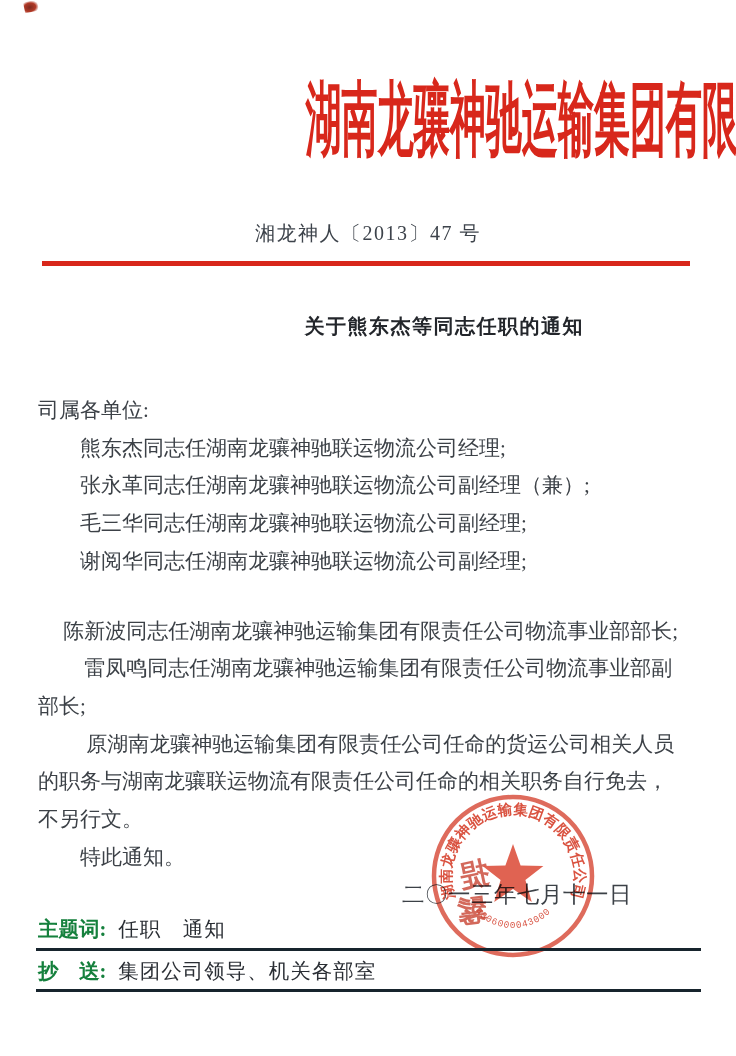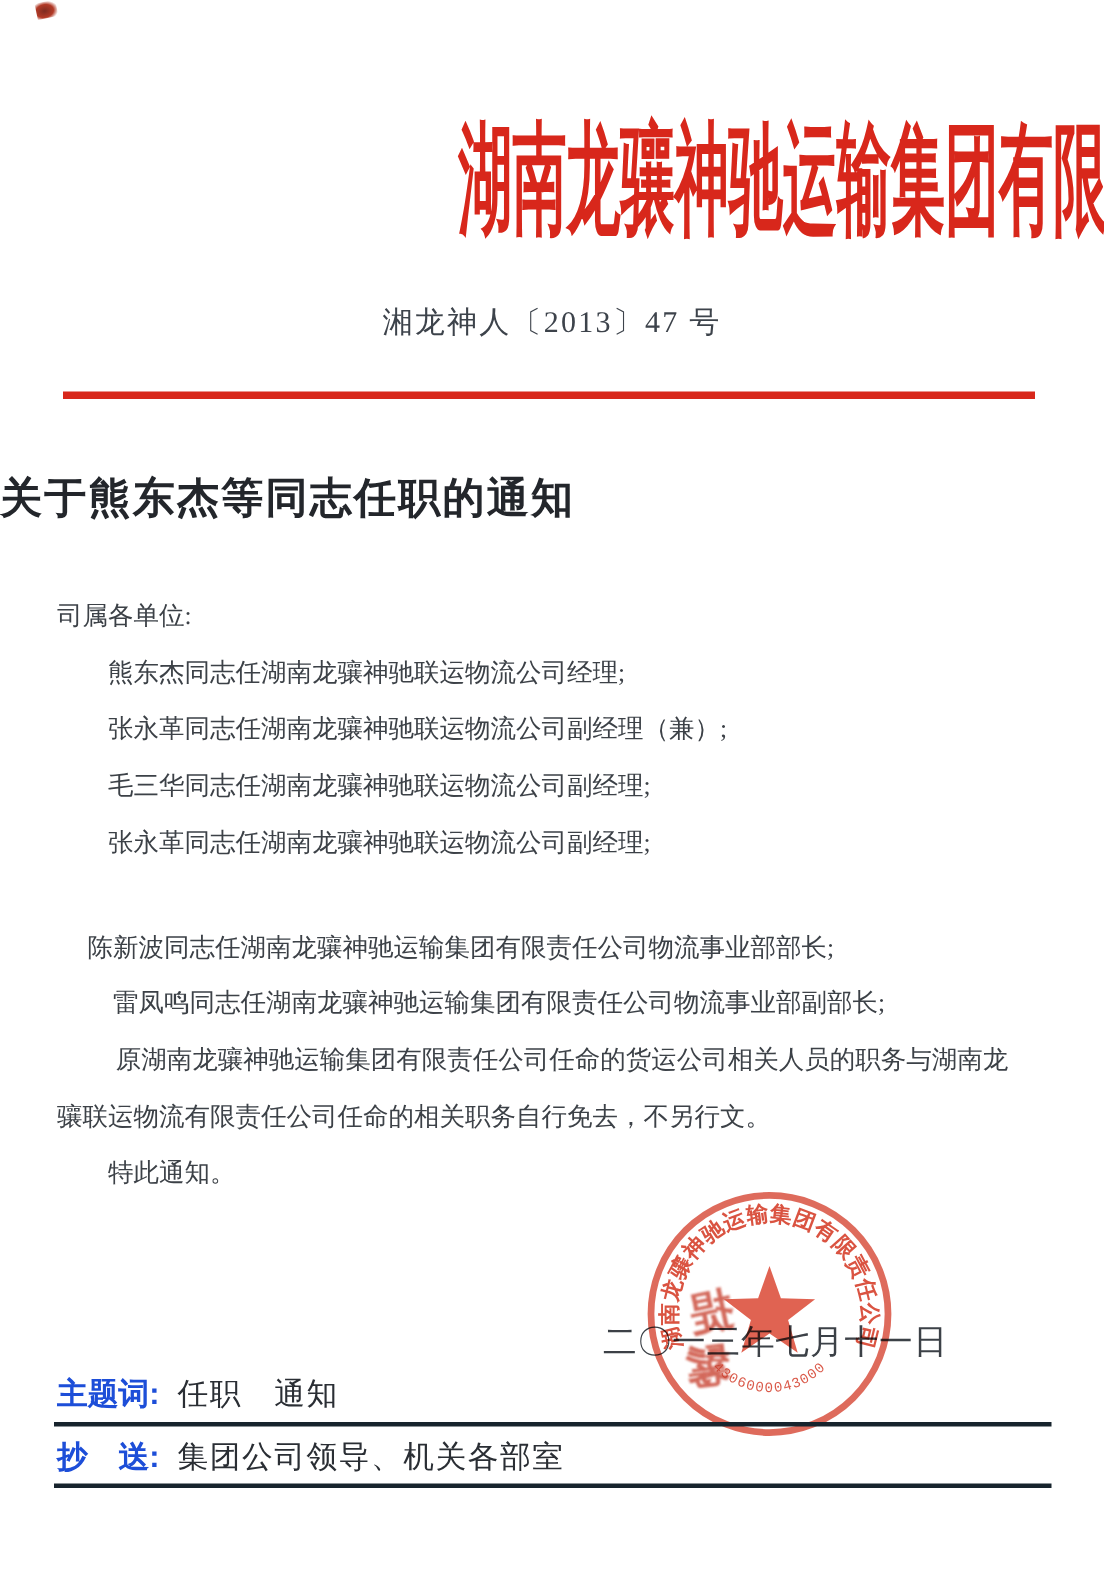--- a/index.html
+++ b/index.html
@@ -16,55 +16,55 @@
   }
   .company-title {
     position:absolute; top:66px; left:0; width:736px; text-align:center;
   }
   .company-title span {
     display:inline-block; white-space:nowrap;
     font-size:70px; font-weight:bold; color:#d8271b;
     transform: scale(0.515, 1.16); transform-origin: top center;
   }
   .doc-number {
-    position:absolute; top:201px; left:0; width:736px; text-align:center;
+    position:absolute; top:220px; left:0; width:736px; text-align:center;
     font-size:20px; letter-spacing:1.5px; color:#3d434b;
   }
   .red-rule {
     position:absolute; left:42px; top:261px; width:648px; height:4.5px;
     background:#d8271b;
   }
   .doc-title {
-    position:absolute; top:313px; left:0; width:584px; text-align:left;
-    font-size:28px; font-weight:bold; letter-spacing:1.5px; color:#23262b;
+    position:absolute; top:313px; left:0; width:584px; text-align:right;
+    font-size:20px; font-weight:bold; letter-spacing:1.5px; color:#23262b;
   }
   .body-text {
     position:absolute; left:38px; top:392px; width:646px;
-    font-size:17px; line-height:37.7px; color:#3c4147;
+    font-size:21px; line-height:37.7px; color:#3c4147;
     letter-spacing:0;
   }
   .body-text p { margin:0; text-indent:2em; }
   .body-text p.flush     { text-indent:0; }
   .body-text p.indent-sm { text-indent:1.2em;margin-top:32px; }
   .body-text p.indent-lg { text-indent:2.2em; }
   .body-text p.indent-xl { text-indent:2.3em; }
   .date-line {
     position:absolute; left:402px; top:879px; white-space:nowrap;
     font-size:22.5px; letter-spacing:0.5px; color:#3c4147;
   }
   .seal {
     position:absolute; left:428px; top:791px; width:170px; height:170px;
     mix-blend-mode:multiply; opacity:0.95;
   }
   .footer-row {
     position:absolute; left:38px; width:662px; white-space:nowrap;
     font-size:20.5px; color:#2a2e34;
   }
   .footer-row .label {
-    font-family:Liberation Sans, sans-serif; font-weight:bold; color:#1d4ed8;
+    font-family:Liberation Serif, serif; font-weight:bold; color:#15803d;
   }
   .footer-row .value { margin-left:12px; letter-spacing:1px; }
   .row-subject { top:915px; }
   .row-cc      { top:957px; }
   .footer-line {
     position:absolute; left:36px; width:665px; height:2.5px; background:#17242d;
   }
   .line-1 { top:948px; }
   .line-2 { top:989px; }
 </style>
@@ -83,21 +83,21 @@
 
   <div class="red-rule"></div>
 
   <div class="doc-title">关于熊东杰等同志任职的通知</div>
 
   <div class="body-text">
     <p class="flush">司属各单位:</p>
     <p>熊东杰同志任湖南龙骧神驰联运物流公司经理;</p>
     <p>张永革同志任湖南龙骧神驰联运物流公司副经理（兼）;</p>
     <p>毛三华同志任湖南龙骧神驰联运物流公司副经理;</p>
-    <p>张永革同志任湖南龙骧神驰联运物流公司副经理;</p>
+    <p>谢阅华同志任湖南龙骧神驰联运物流公司副经理;</p>
     <p class="indent-sm">陈新波同志任湖南龙骧神驰运输集团有限责任公司物流事业部部长;</p>
     <p class="indent-lg">雷凤鸣同志任湖南龙骧神驰运输集团有限责任公司物流事业部副部长;</p>
     <p class="indent-xl">原湖南龙骧神驰运输集团有限责任公司任命的货运公司相关人员的职务与湖南龙骧联运物流有限责任公司任命的相关职务自行免去，不另行文。</p>
     <p>特此通知。</p>
   </div>
 
   <div class="date-line">二〇一三年七月十一日</div>
 
   <svg class="seal" viewBox="0 0 170 170" aria-hidden="true">
     <defs>

